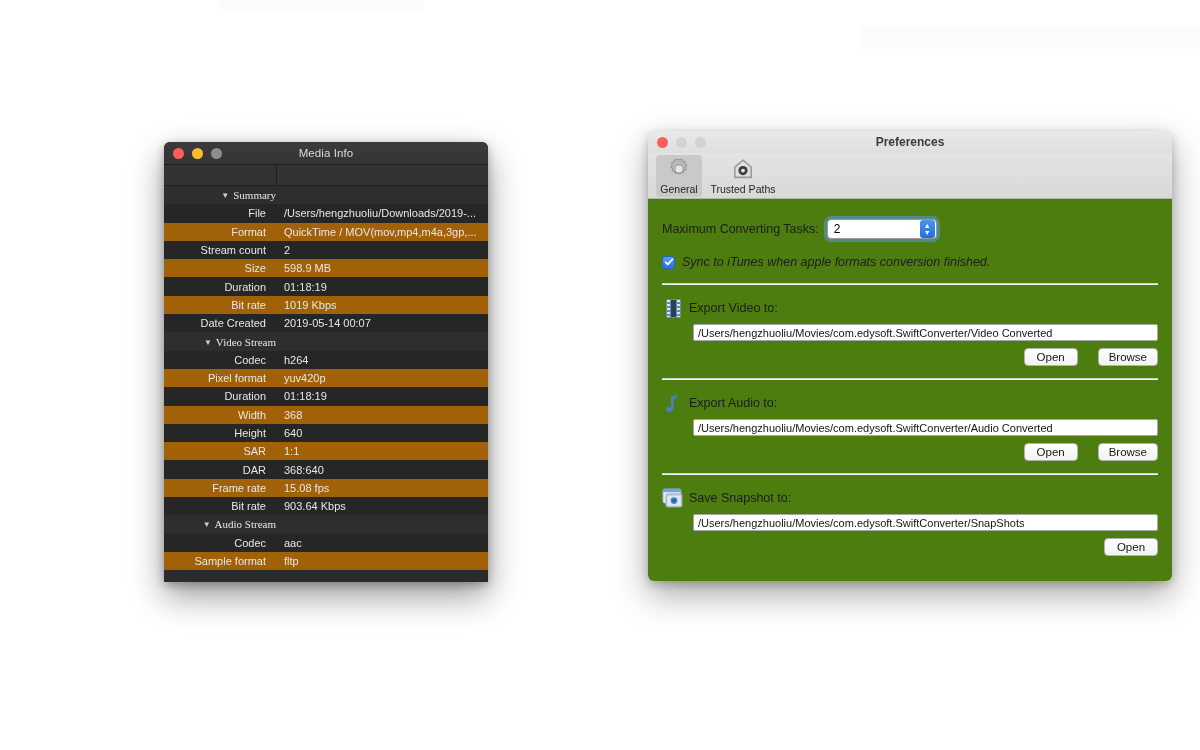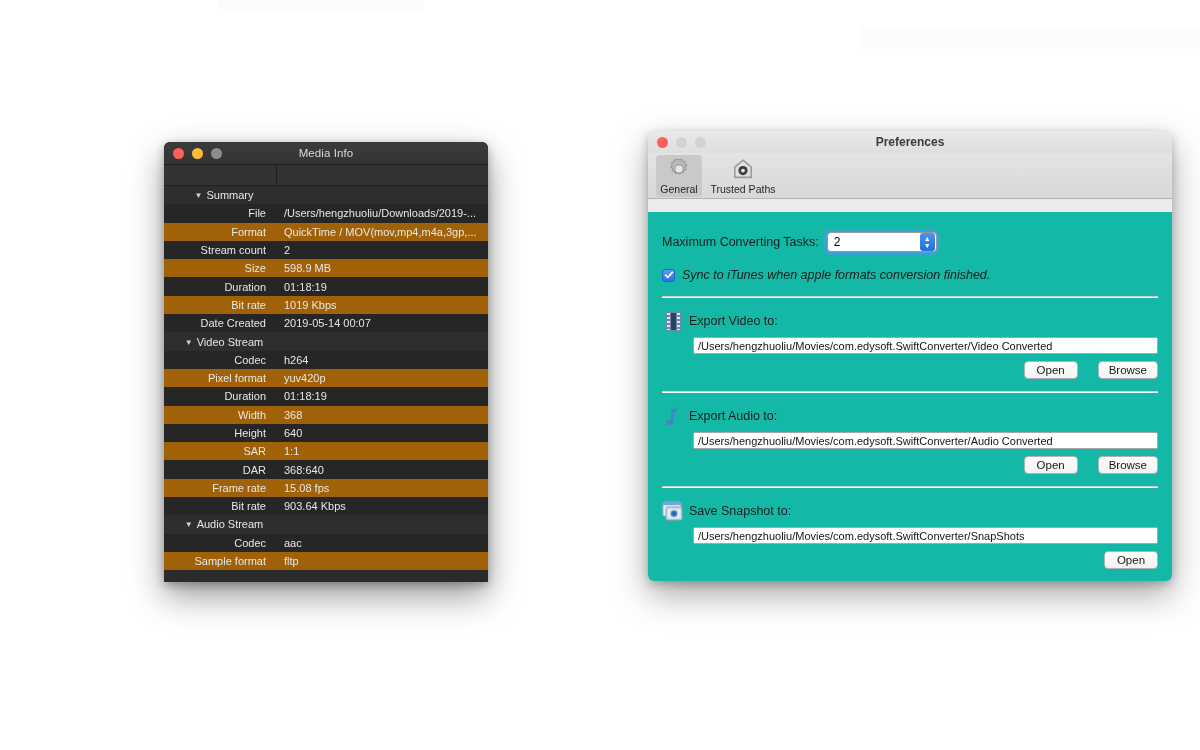--- a/index.html
+++ b/index.html
@@ -107,22 +107,23 @@
     padding-left: 8px;
   }
   #mi-table tr.odd  td { background: #a16207; }
   #mi-table tr.even td { background: #262626; }
   #mi-table tr.grp td {
     background: #2e2e2e;
     text-align: left;
     padding-left: 8px;
   }
   #mi-table tr.grp td.k {
-    text-align: center;
+    text-align: right;
     padding-right: 0;
+    font-family: Liberation Serif, serif;
   }
   .disc {
     display: inline-block;
     font-size: 8px;
     margin-right: 4px;
     position: relative;
     top: -1px;
     color: #cfcfcf;
   }
 
@@ -188,26 +189,25 @@
     justify-content: center;
   }
   .tblabel {
     font-size: 10.5px;
     color: #262626;
     margin-top: 2px;
     white-space: nowrap;
   }
 
   #pf-body {
-    background: #14b8a6;
+    background: #4d7c0f;
     height: 382px;
     position: relative;
     padding: 0 14px;
     box-sizing: border-box;
-    margin-top: 13px;
   }
   .row-tasks {
     display: flex;
     align-items: center;
     padding-top: 20px;
   }
   .lbl-tasks { font-size: 12.5px; }
   .stepper-wrap {
     margin-left: 8px;
     position: relative;

